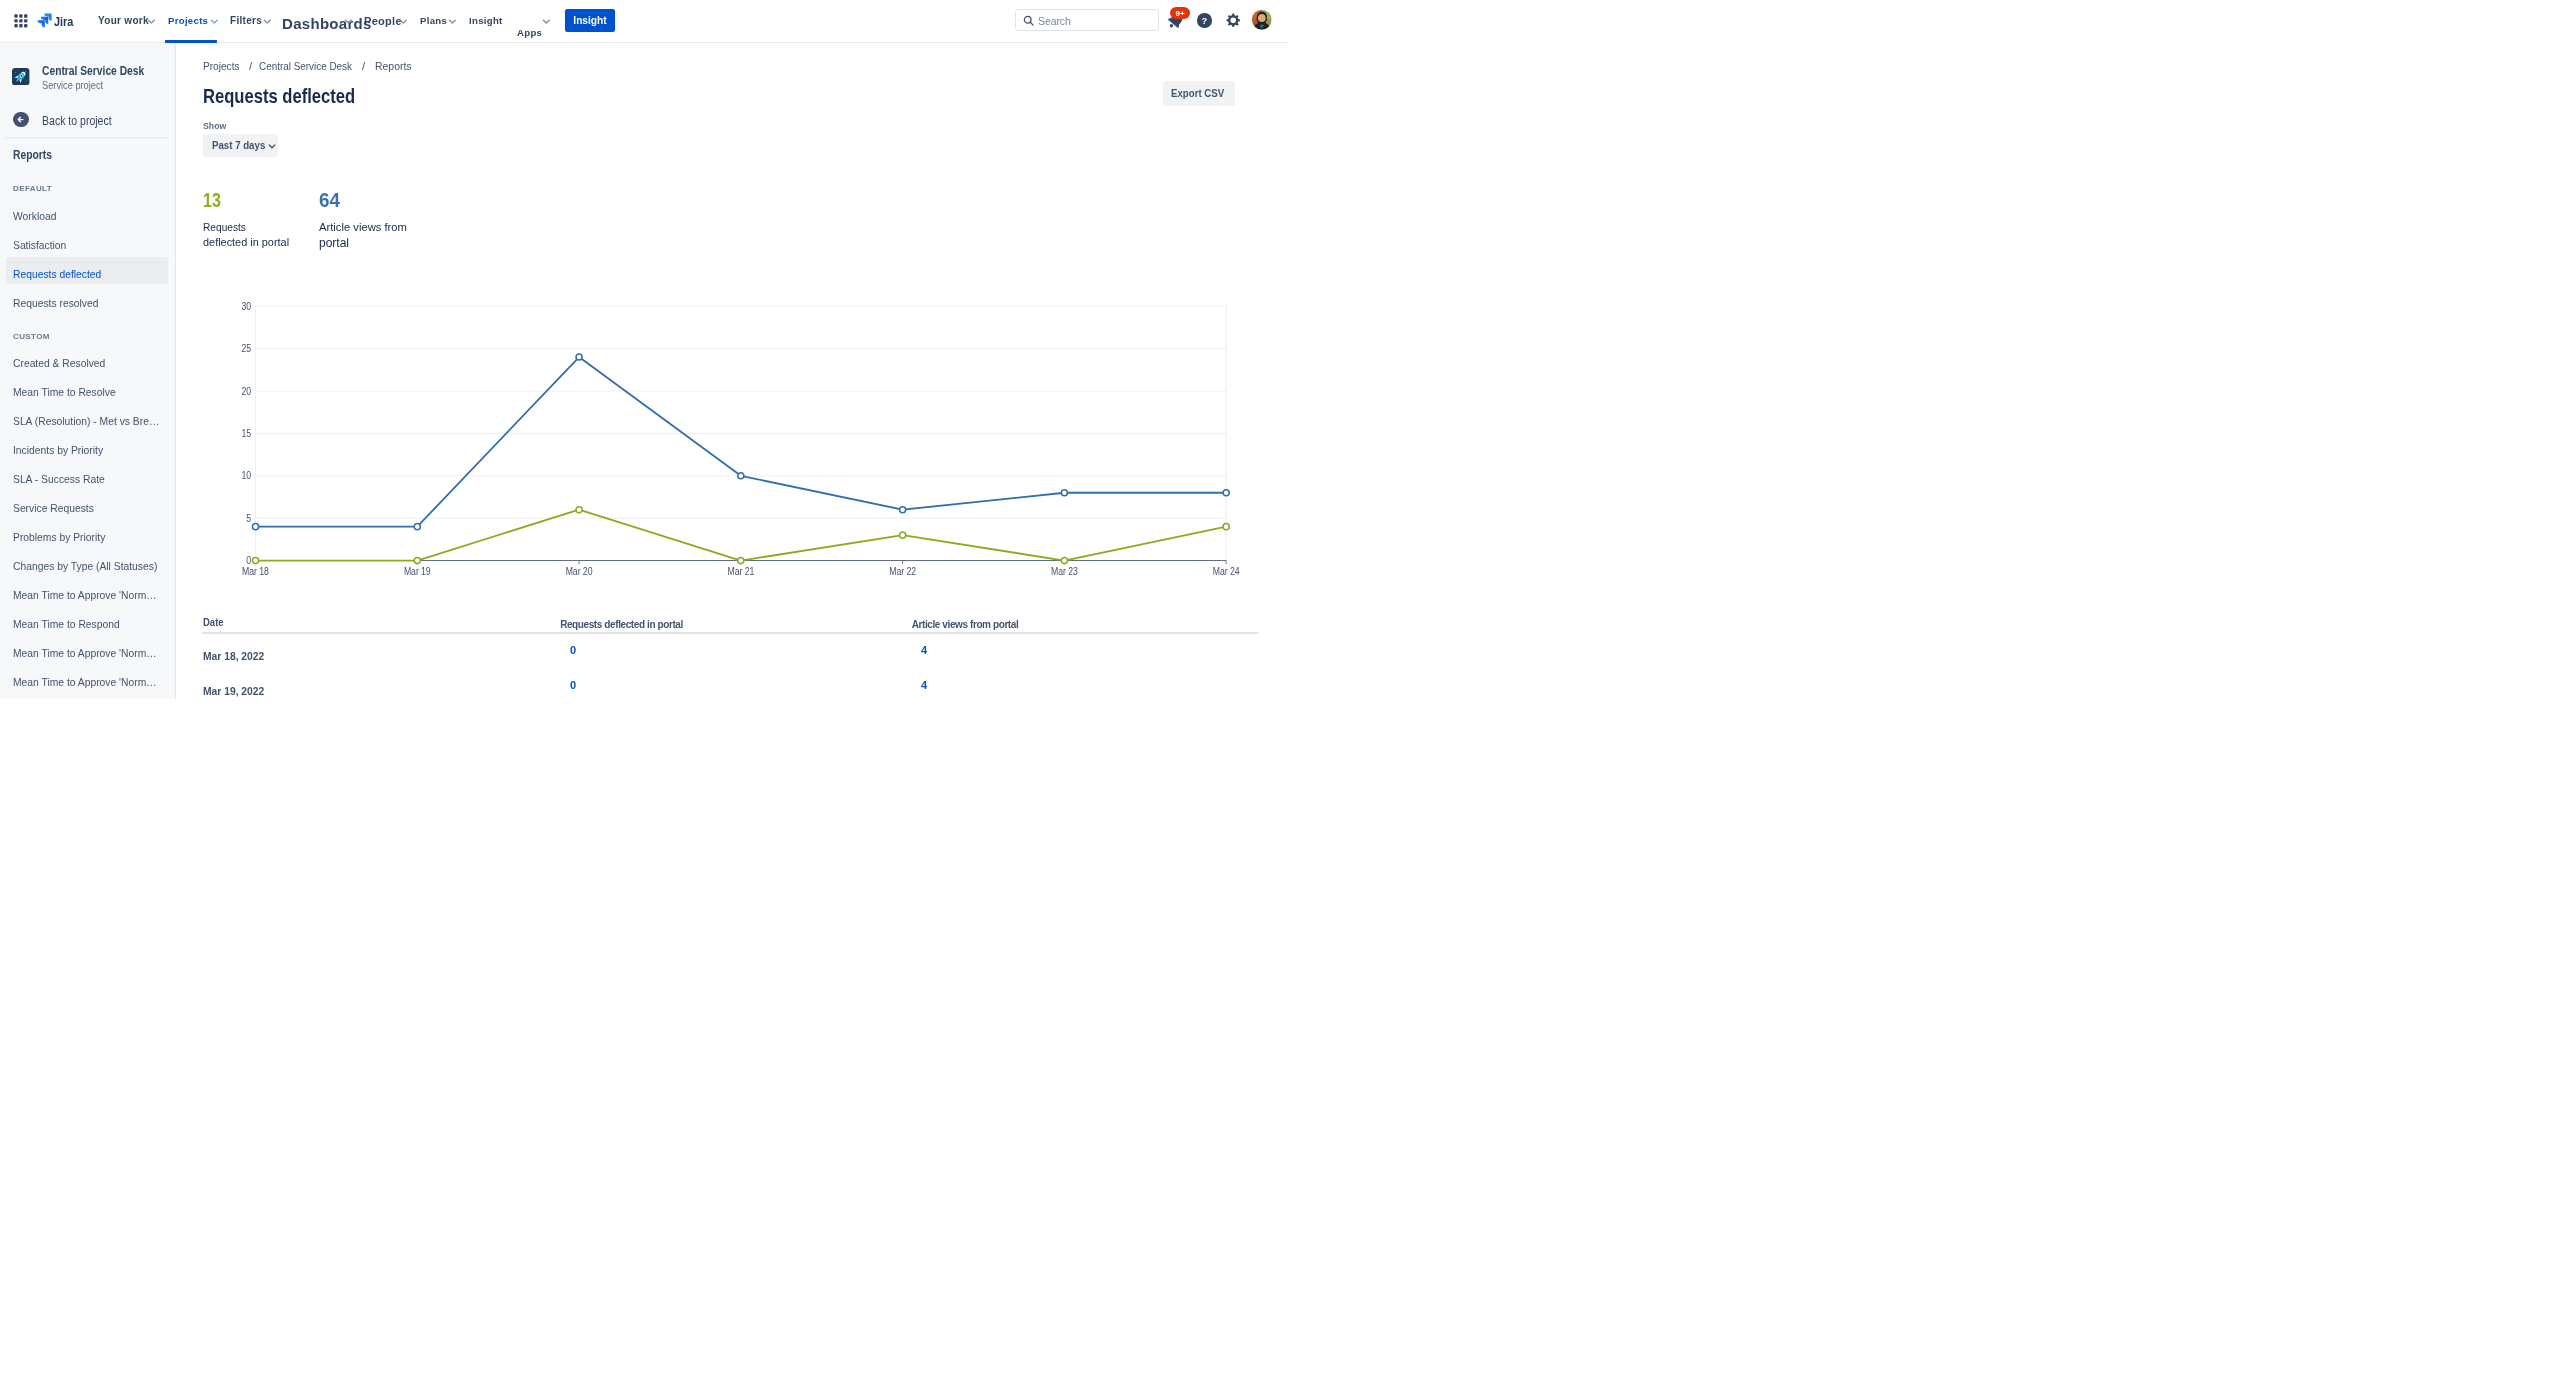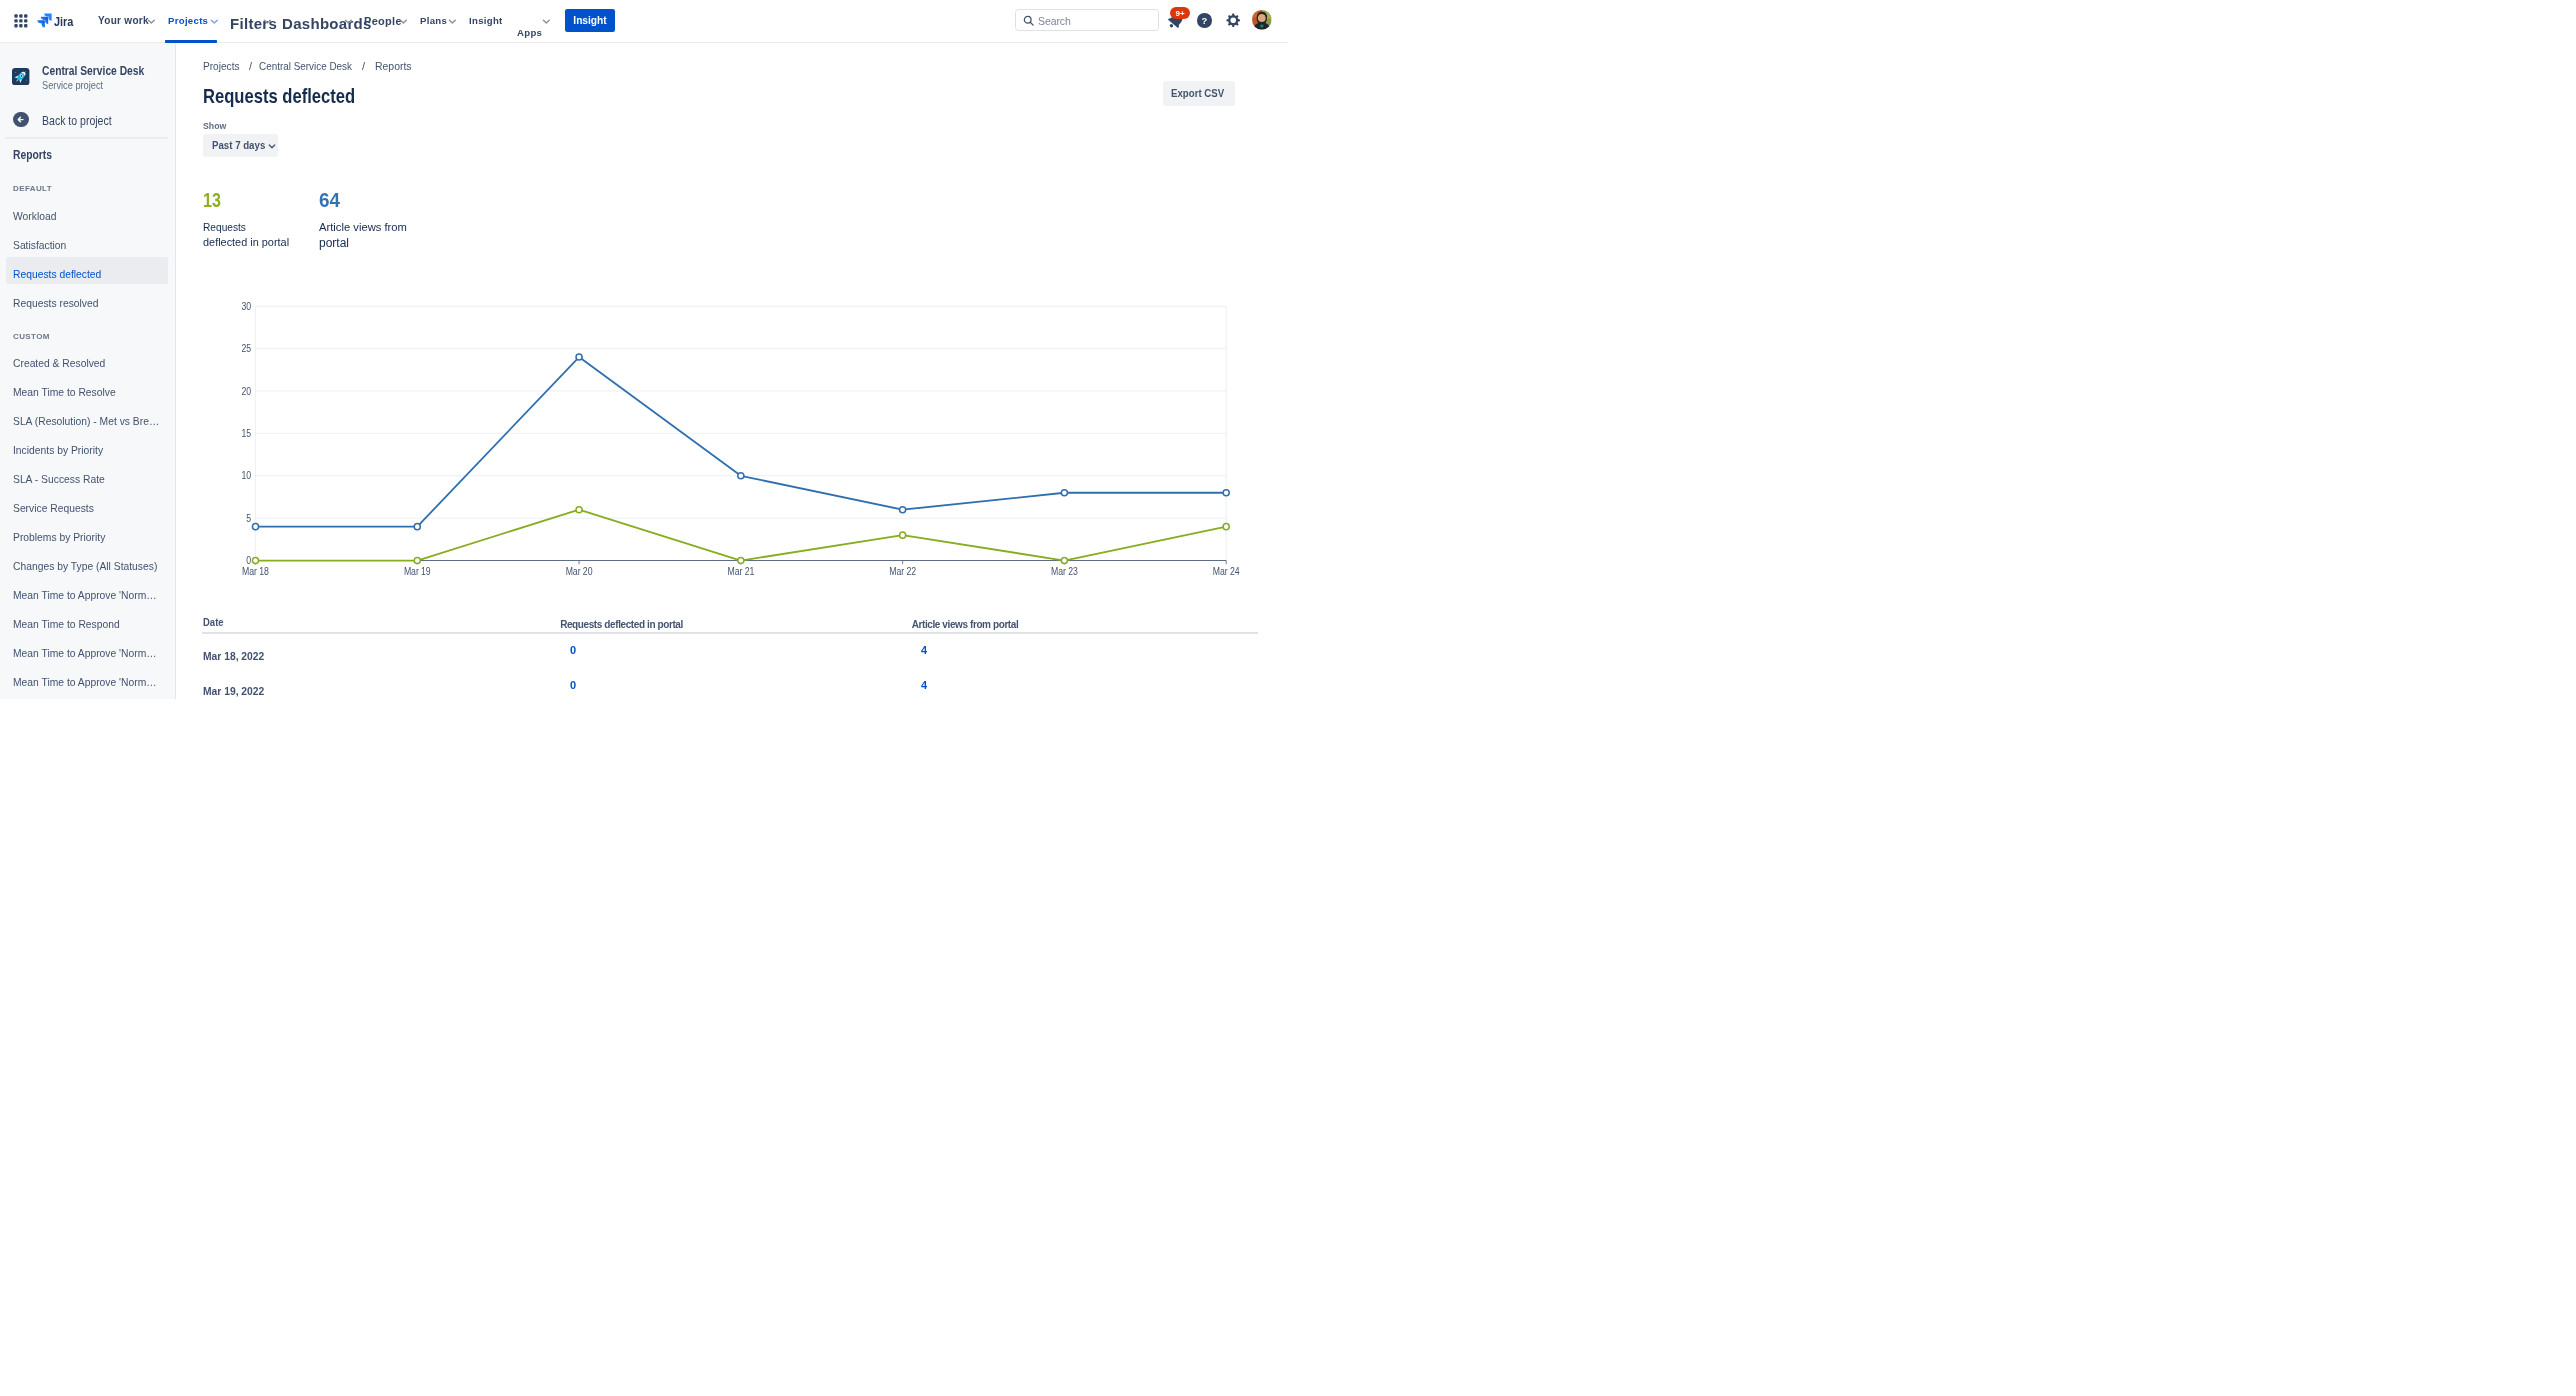--- a/index.html
+++ b/index.html
@@ -47,21 +47,21 @@
 
   <div class="abs sx" style="left:98px;top:16.3px;font-size:10px;font-weight:700;letter-spacing:0.3px;color:#344563;line-height:1;">Your work</div>
   <svg class="abs" style="left:147px;top:18.5px;" width="8.7" height="5.8" viewBox="0 0 12 8">
       <path d="M2 1.8 L6 5.6 L10 1.8" fill="none" stroke="#8993A4" stroke-width="2.1" stroke-linecap="round" stroke-linejoin="round"></path>
     </svg>
   <div class="abs sx" style="left:168px;top:16.3px;font-size:9.6px;font-weight:700;letter-spacing:0.3px;color:#0052CC;line-height:1;">Projects</div>
   <svg class="abs" style="left:210px;top:18.5px;" width="8.7" height="5.8" viewBox="0 0 12 8">
       <path d="M2 1.8 L6 5.6 L10 1.8" fill="none" stroke="#7FA8E0" stroke-width="2.1" stroke-linecap="round" stroke-linejoin="round"></path>
     </svg>
   <div class="abs" style="left:165px;top:40px;width:52px;height:2.9px;background:#0052CC;border-radius:0.7px;"></div>
-  <div class="abs sx" style="left:230px;top:16.3px;font-size:15px;font-weight:700;letter-spacing:0.3px;color:#344563;line-height:1;">Filters</div>
+  <div class="abs sx" style="left:230px;top:16.3px;font-size:10px;font-weight:700;letter-spacing:0.3px;color:#344563;line-height:1;">Filters</div>
   <svg class="abs" style="left:263px;top:18.5px;" width="8.7" height="5.8" viewBox="0 0 12 8">
       <path d="M2 1.8 L6 5.6 L10 1.8" fill="none" stroke="#8993A4" stroke-width="2.1" stroke-linecap="round" stroke-linejoin="round"></path>
     </svg>
   <div class="abs sx" style="left:282px;top:16.3px;font-size:15px;font-weight:700;letter-spacing:0.3px;color:#344563;line-height:1;">Dashboards</div>
   <svg class="abs" style="left:344px;top:18.5px;" width="8.7" height="5.8" viewBox="0 0 12 8">
       <path d="M2 1.8 L6 5.6 L10 1.8" fill="none" stroke="#8993A4" stroke-width="2.1" stroke-linecap="round" stroke-linejoin="round"></path>
     </svg>
   <div class="abs sx" style="left:364px;top:16.3px;font-size:11px;font-weight:700;letter-spacing:0.3px;color:#344563;line-height:1;">People</div>
   <svg class="abs" style="left:399px;top:18.5px;" width="8.7" height="5.8" viewBox="0 0 12 8">
       <path d="M2 1.8 L6 5.6 L10 1.8" fill="none" stroke="#8993A4" stroke-width="2.1" stroke-linecap="round" stroke-linejoin="round"></path>

